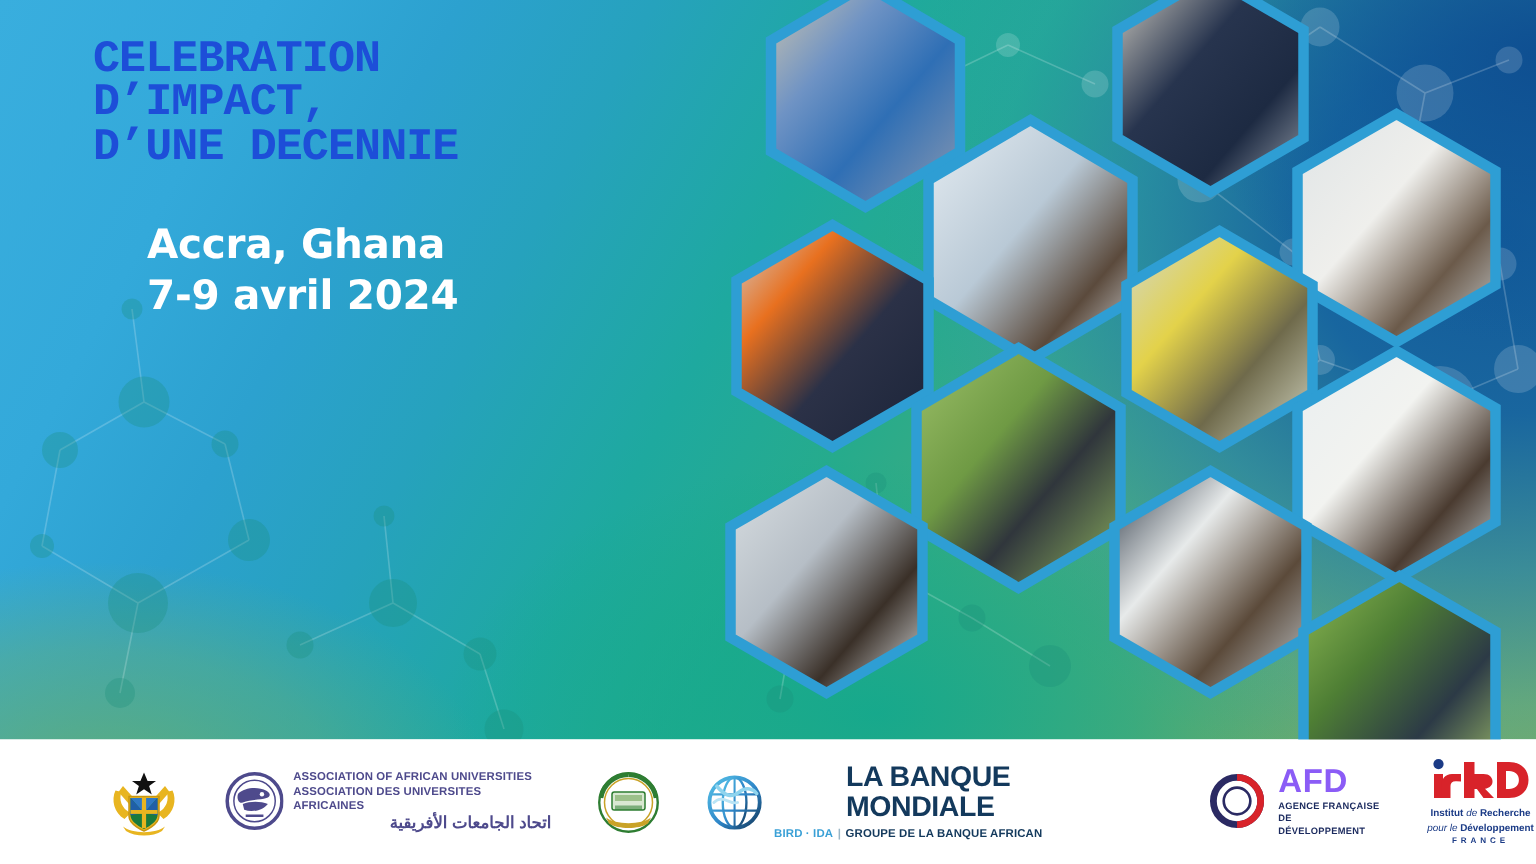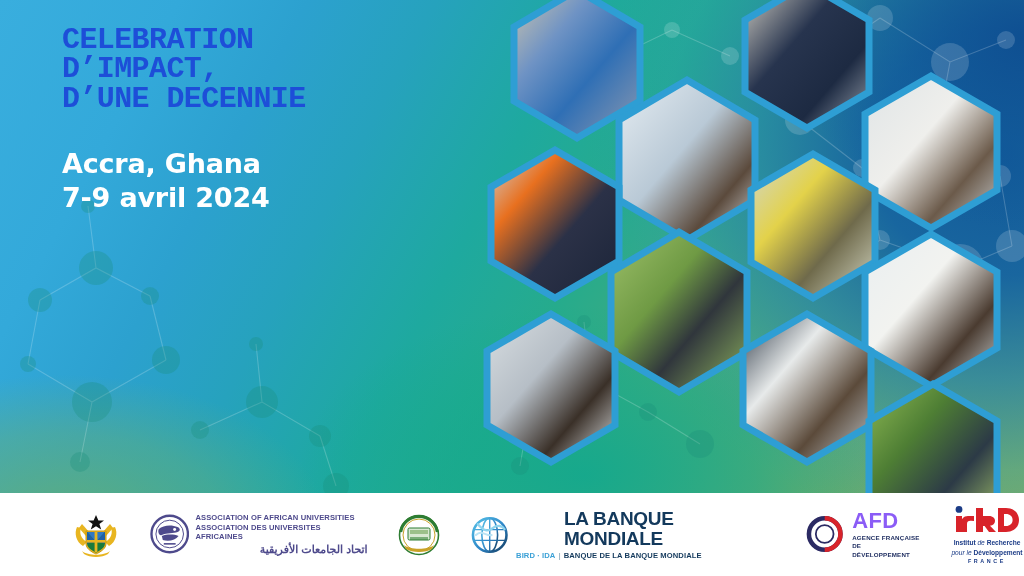--- a/index.html
+++ b/index.html
@@ -140,21 +140,21 @@
 
   .subinfo {
     margin-top: 33px;
     color: #ffffff;
     font-family: "DejaVu Sans", sans-serif;
     font-weight: 700;
     font-size: 27px;
     line-height: 1.25;
     letter-spacing: -0.2px;
   }
-  .subinfo .ln { display: block; }
+  .subinfo .ln { display: block; margin-left: 36px; }
 
   
   .collage {
     position: absolute;
     left: 455px;
     top: -16px;
     width: 580px;
     height: 520px;
     z-index: 5;
   }
@@ -513,21 +513,21 @@
           </defs>
           <circle cx="20" cy="20" r="17" fill="none" stroke="url(#wbg)" stroke-width="2.6"></circle>
           <ellipse cx="20" cy="20" rx="8" ry="17" fill="none" stroke="url(#wbg)" stroke-width="1.6"></ellipse>
           <path d="M3.6 14.5 H36.4 M3.6 25.5 H36.4 M20 3 V37" stroke="url(#wbg)" stroke-width="1.4" fill="none"></path>
           <path d="M8 9 C14 16 18 17 23 13 C28 9 33 11 35 14" stroke="#8fd4ee" stroke-width="2.4" fill="none" stroke-linecap="round"></path>
           <path d="M6 20 C12 14 17 22 22 20" stroke="#b9e4f5" stroke-width="2" fill="none" stroke-linecap="round"></path>
         </svg>
         <div class="wb-text">
           <div class="l1">LA BANQUE MONDIALE</div>
           <div class="l2">
-            <span class="bird">BIRD · IDA</span><span class="sep">|</span><span class="grp">BANQUE DE LA BANQUE MONDIALE</span>
+            <span class="bird">BIRD · IDA</span><span class="sep">|</span><span class="grp">GROUPE DE LA BANQUE AFRICAN</span>
           </div>
         </div>
       </div>
 
       <div class="lg">
         <svg width="42" height="42" viewBox="0 0 42 42">
           <circle cx="21" cy="21" r="16" fill="none" stroke="#2b2a63" stroke-width="4.6"></circle>
           <path d="M21 5 A16 16 0 0 1 21 37" fill="none" stroke="#d8232a" stroke-width="4.6"></path>
           <circle cx="21" cy="21" r="9" fill="none" stroke="#2b2a63" stroke-width="1.8"></circle>
         </svg>

